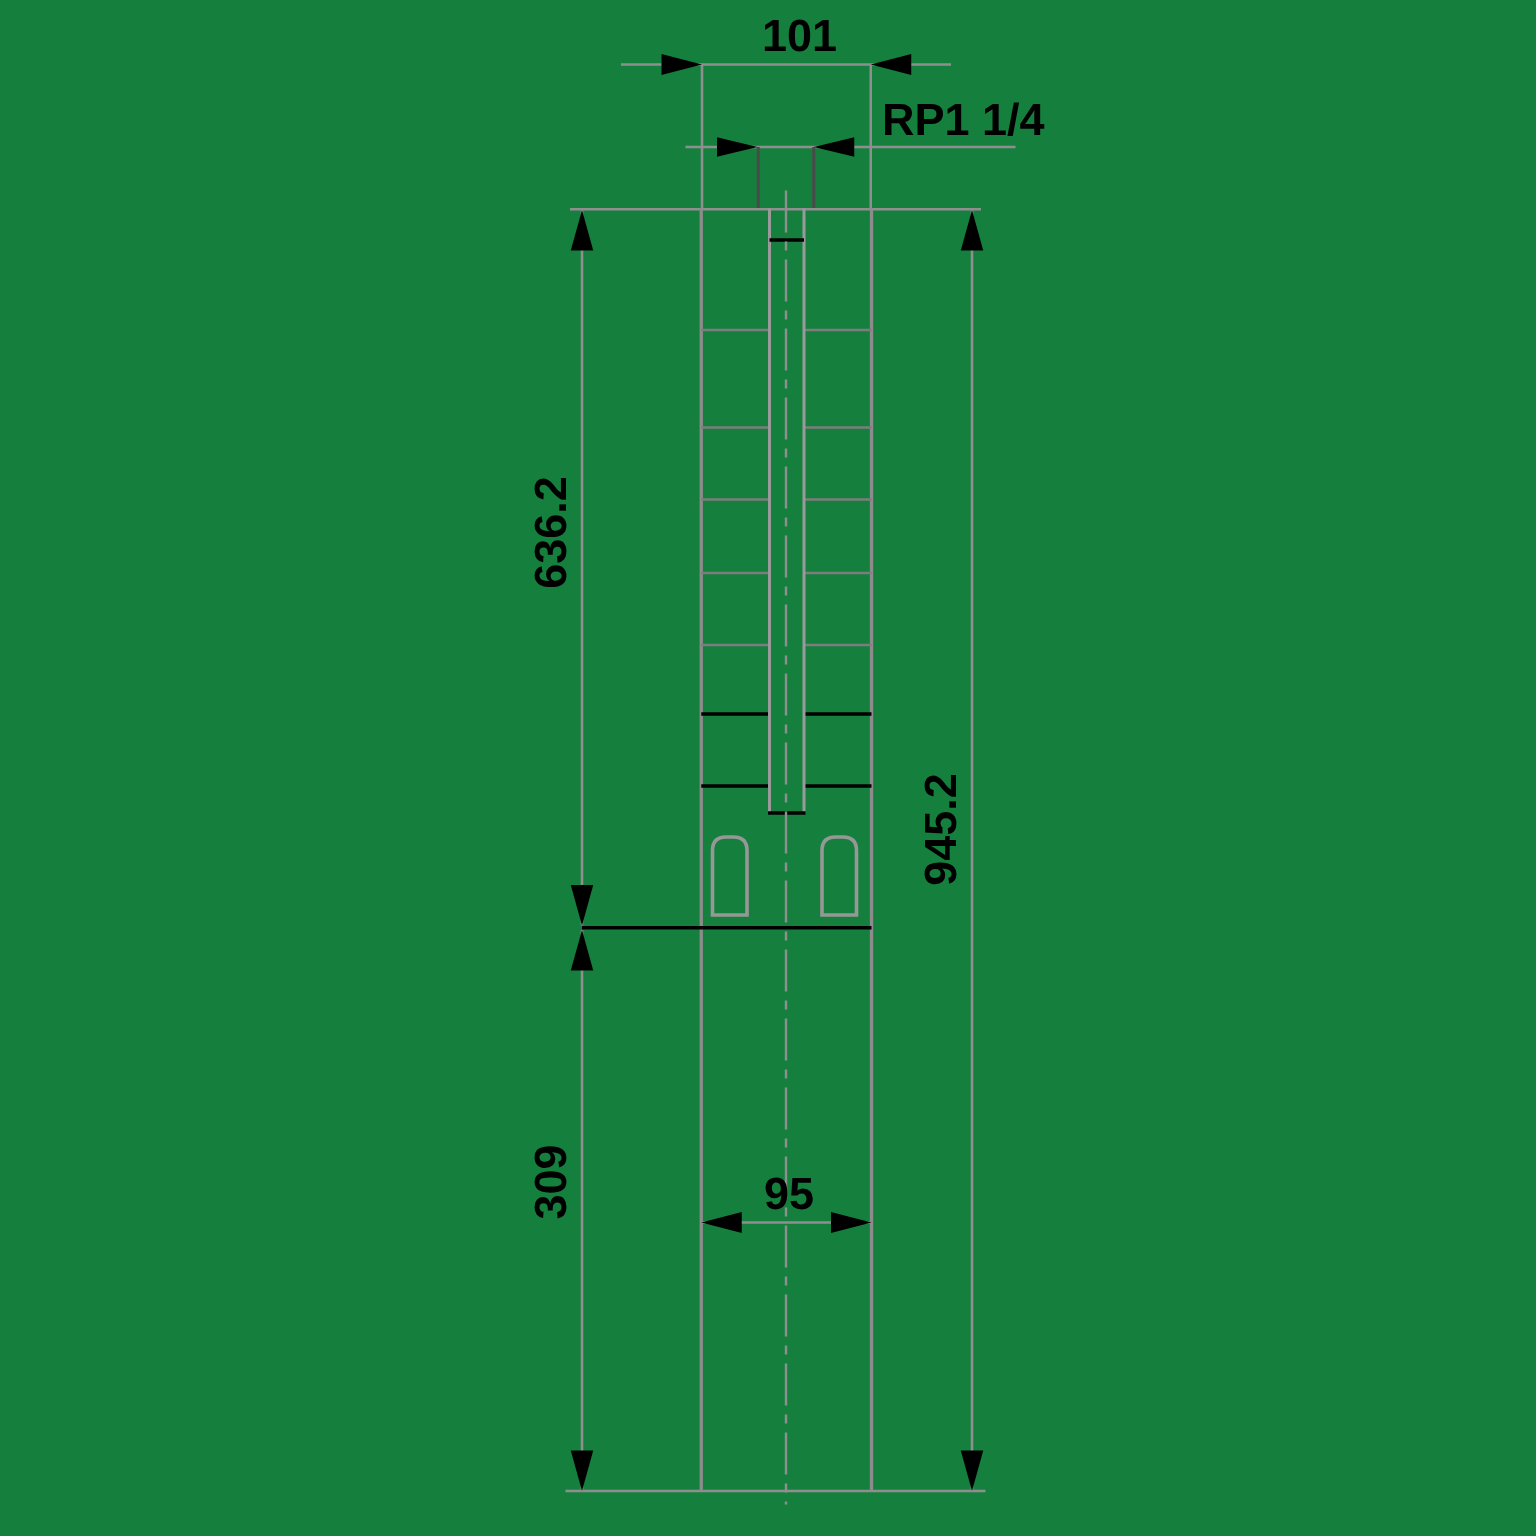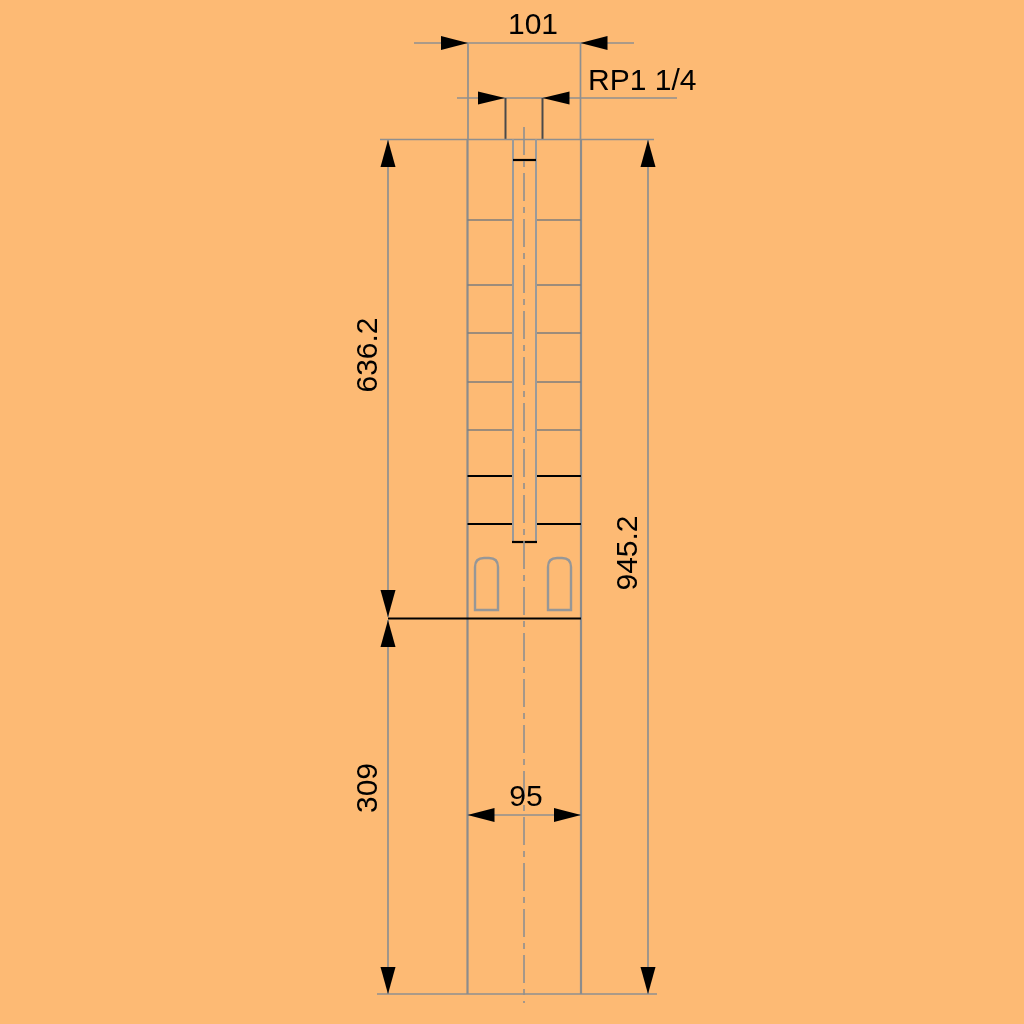--- a/index.html
+++ b/index.html
@@ -7,21 +7,22 @@
     padding: 0;
     width: 1024px;
     height: 1024px;
     background: #ffffff;
     font-family: "Liberation Sans", sans-serif;
   }
   .stage {
     position: relative;
     width: 1024px;
     height: 1024px;
-    background: #fdba74;
+    background: #15803d;
+    font-weight: bold;
   }
   svg { display: block; }
   svg text {
     font-family: "Liberation Sans", sans-serif;
     font-size: 30px;
     fill: #000000;
   }
   .dim-line   { stroke: #8f8f8f; stroke-width: 1.7; fill: none; }
   .ext-line   { stroke: #8f8f8f; stroke-width: 1.7; fill: none; }
   .ext-dark   { stroke: #4a4a4a; stroke-width: 2;   fill: none; }

